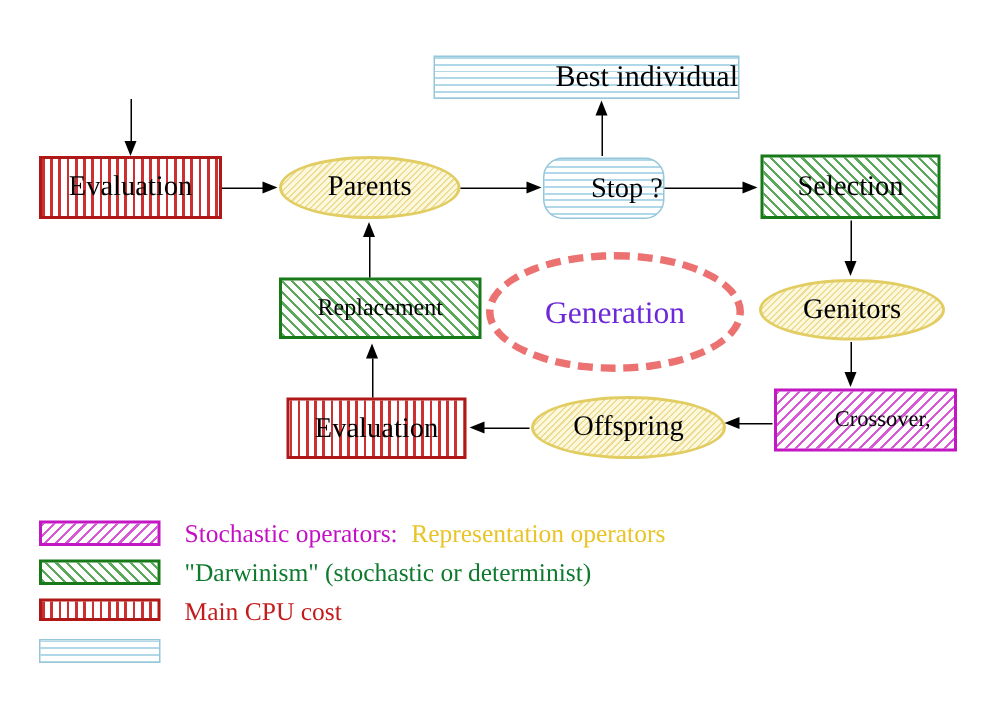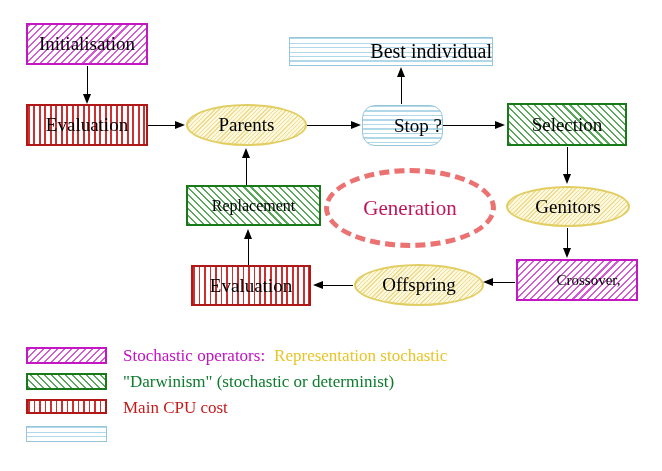--- a/index.html
+++ b/index.html
@@ -36,21 +36,21 @@
     justify-content:flex-end;
   }
   .ellipse-yellow{
     border:2px solid #e2cd62;border-radius:50%;
     background:#fcf8dd repeating-linear-gradient(135deg,#eddc92 0,#eddc92 1px,rgba(0,0,0,0) 1px,rgba(0,0,0,0) 3px);
   }
   .rounded{border-radius:13px;}
   .gen-ellipse{
     position:absolute;box-sizing:border-box;border:5px dashed #ec7272;border-radius:50%;
     display:flex;align-items:center;justify-content:center;
-    color:#be185d;font-size:21px;
+    color:#6d28d9;font-size:21px;
   }
   
   .hline{position:absolute;height:0;border-top:1px solid #000;}
   .vline{position:absolute;width:0;border-left:1px solid #000;}
   .ah{position:absolute;width:0;height:0;}
   .ah.right{border-top:4px solid transparent;border-bottom:4px solid transparent;border-left:10px solid #000;}
   .ah.left {border-top:4px solid transparent;border-bottom:4px solid transparent;border-right:10px solid #000;}
   .ah.up   {border-left:4px solid transparent;border-right:4px solid transparent;border-bottom:10px solid #000;}
   .ah.down {border-left:4px solid transparent;border-right:4px solid transparent;border-top:10px solid #000;}
   
@@ -60,23 +60,20 @@
   .t-gold{color:#e9c427;margin-left:9px;}
   .t-green{color:#0d7a2d;}
   .t-red{color:#c41c1c;}
   .t-cyan{color:#8cc6e2;}
 </style>
 </head>
 <body>
 
 <div class="canvas">
 
-  <div class="node hatch-magenta fs19" style="left:26px;top:23px;width:122px;height:42px;">
-    <span>Initialisation</span>
-  </div>
 
   <div class="node lines-red fs19" style="left:26px;top:104px;width:122px;height:42px;">
     <span>Evaluation</span>
   </div>
 
   <div class="node ellipse-yellow fs19" style="left:186px;top:104px;width:121px;height:42px;">
     <span>Parents</span>
   </div>
 
   <div class="node lines-cyan fs20" style="left:289px;top:37px;width:204px;height:29px;">
@@ -143,21 +140,21 @@
   <div class="ah left" style="left:313px;top:281px;"></div>
 
   <div class="vline" style="left:248px;top:239px;height:26px;"></div>
   <div class="ah up" style="left:244px;top:229px;"></div>
 
   <div class="vline" style="left:246px;top:158px;height:27px;"></div>
   <div class="ah up" style="left:242px;top:148px;"></div>
 
   <div class="lg-swatch hatch-magenta" style="left:26px;top:347px;height:17px;"></div>
   <div class="lg-text" style="top:346px;">
-    <span class="t-magenta">Stochastic operators:</span><span class="t-gold">Representation stochastic</span>
+    <span class="t-magenta">Stochastic operators:</span><span class="t-gold">Representation operators</span>
   </div>
 
   <div class="lg-swatch hatch-green" style="left:26px;top:373px;height:17px;"></div>
   <div class="lg-text t-green" style="top:372px;">"Darwinism" (stochastic or determinist)</div>
 
   <div class="lg-swatch lines-red" style="left:26px;top:399px;height:15px;"></div>
   <div class="lg-text t-red" style="top:398px;">Main CPU cost</div>
 
   <div class="lg-swatch lines-cyan" style="left:26px;top:426px;height:16px;"></div>
 

